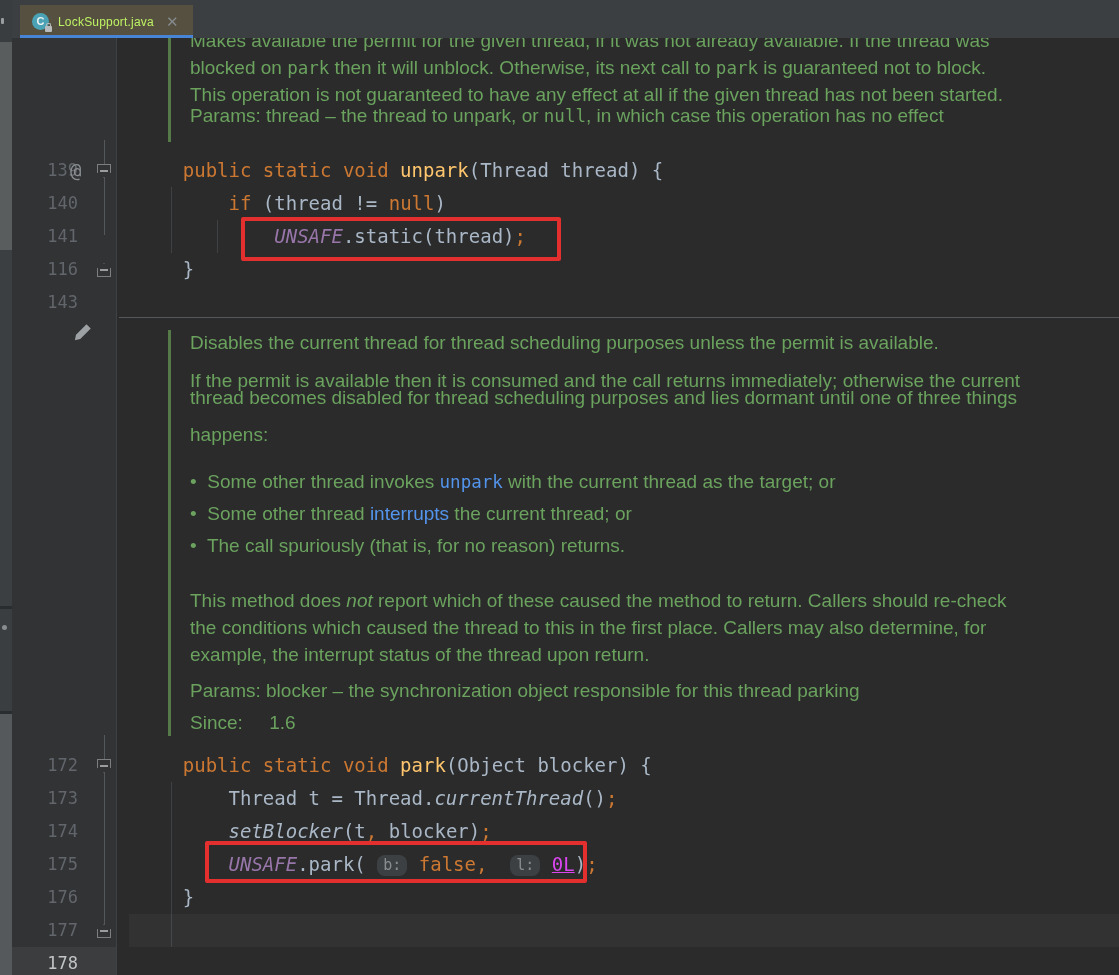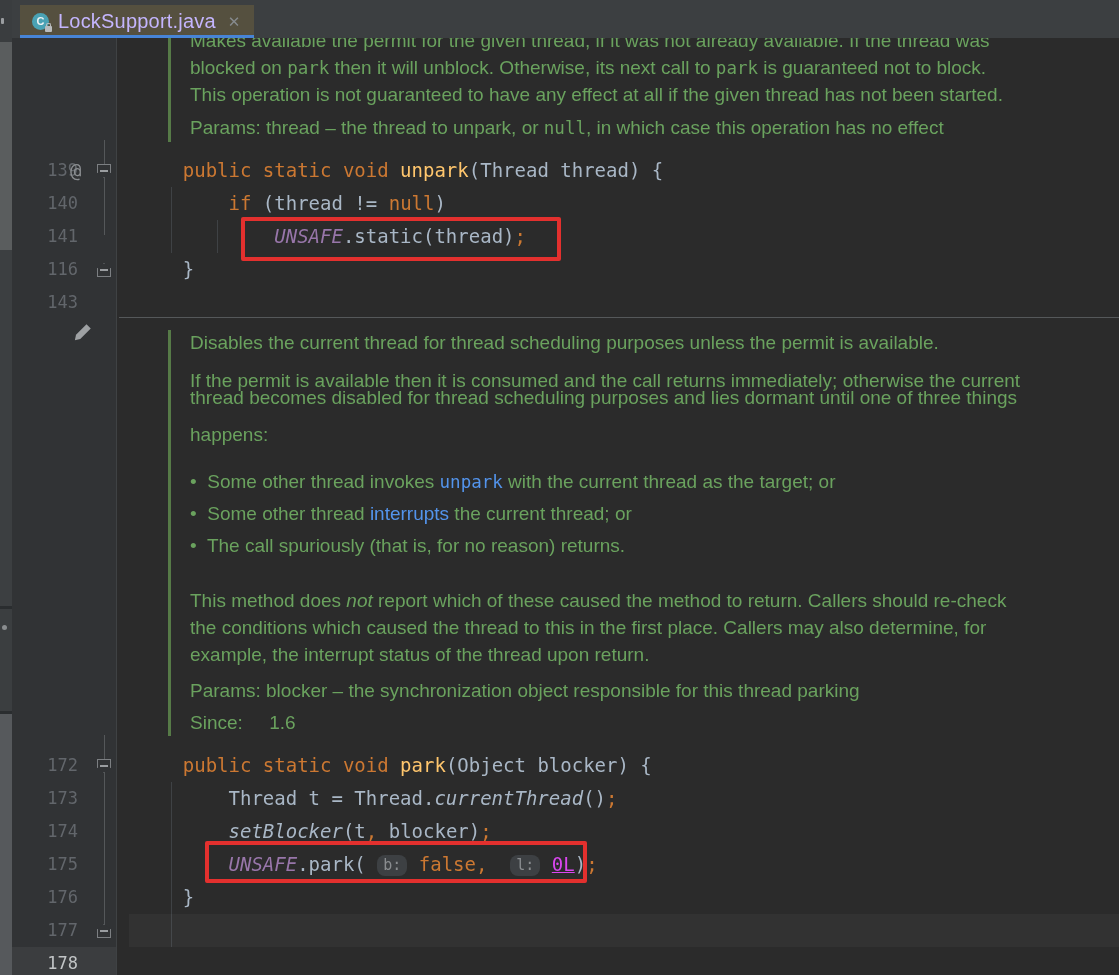--- a/index.html
+++ b/index.html
@@ -23,21 +23,21 @@
   #tab-bar{position:absolute;left:12px;top:0;width:1107px;height:38px;background:#3c3f41;z-index:30;}
   #tab{position:absolute;left:8px;top:5px;height:33px;background:#55503f;display:flex;align-items:center;
        padding:0 14px 0 12px;box-sizing:border-box;}
   #tab-underline{position:absolute;left:0;bottom:0;width:100%;height:3px;background:#4784d6;}
   .file-icon{position:relative;width:17px;height:17px;border-radius:50%;background:#4aa2b4;margin-right:9px;flex:0 0 auto;}
   .file-icon .glyph{position:absolute;left:0;top:0;width:17px;height:17px;line-height:17px;text-align:center;
        color:#eef3f4;font-size:11px;font-weight:bold;font-family:"Liberation Sans",sans-serif;}
   .lock-badge{position:absolute;right:-3px;bottom:-2px;width:7px;height:6px;background:#b9bcbe;border-radius:1px;}
   .lock-badge::before{content:"";position:absolute;left:1px;top:-3px;width:3px;height:3px;
        border:1px solid #b9bcbe;border-bottom:none;border-radius:2px 2px 0 0;}
-  #tab-title{color:#c4b5fd;font-size:20px;letter-spacing:.2px;white-space:nowrap;}
+  #tab-title{color:#bef264;font-size:12px;letter-spacing:.2px;white-space:nowrap;}
   #tab-close{color:#868a8e;font-size:15px;margin-left:12px;cursor:pointer;}
 
   
   #gutter{position:absolute;left:12px;top:38px;width:104px;height:937px;background:#313335;border-right:1px solid #3f4244;}
   .gutter-rows{position:absolute;left:0;width:104px;}
   .gutter-row{position:relative;height:33px;}
   .gutter-row.active-row{background:rgba(255,255,255,.05);}
   .lnum{position:absolute;left:8px;top:0;width:34px;height:33px;line-height:33px;text-align:right;
         color:#62666b;font-family:"DejaVu Sans Mono",monospace;font-size:17px;margin-left:24px;}
   .lnum-active{color:#c2c5c6;}
@@ -178,21 +178,21 @@
       <path d="M10.8 1.8 L14.2 5.2 L5.8 13.6 L1.5 14.5 L2.4 10.2 Z" fill="#9ea1a3"></path>
     </svg>
   </div>
 
   <div id="editor">
 
     <div id="doc-bar-1" class="doc-bar"></div>
     <div class="doc-line" style="top:-11px"><span class="r-txt">Makes available the permit for the given thread, if it was not already available. If the thread was</span></div>
     <div class="doc-line" style="top:16px"><span class="r-txt">blocked on </span><span class="r-code">park</span><span class="r-txt"> then it will unblock. Otherwise, its next call to </span><span class="r-code">park</span><span class="r-txt"> is guaranteed not to block.</span></div>
     <div class="doc-line" style="top:43px"><span class="r-txt">This operation is not guaranteed to have any effect at all if the given thread has not been started.</span></div>
-    <div class="doc-line" style="top:76px"><span class="r-label">Params:</span><span class="r-txt"> thread – the thread to unpark, or </span><span class="r-code">null</span><span class="r-txt">, in which case this operation has no effect</span></div>
+    <div class="doc-line" style="top:64px"><span class="r-label">Params:</span><span class="r-txt"> thread – the thread to unpark, or </span><span class="r-code">null</span><span class="r-txt">, in which case this operation has no effect</span></div>
 
     <div class="indent-guide" id="guide-1"></div>
     <div class="indent-guide" id="guide-2"></div>
     <div id="code-rows-1" class="code-rows">
         <div class="code-row"><span class="t-pl">    </span><span class="t-kw">public static void </span><span class="t-fn">unpark</span><span class="t-pl">(Thread thread) {</span></div>
         <div class="code-row"><span class="t-pl">        </span><span class="t-kw">if</span><span class="t-pl"> (thread != </span><span class="t-kw">null</span><span class="t-pl">)</span></div>
         <div class="code-row"><span class="t-pl">            </span><span class="t-fd">UNSAFE</span><span class="t-pl">.static(thread)</span><span class="t-pu">;</span></div>
         <div class="code-row"><span class="t-pl">    }</span></div>
         <div class="code-row"></div>
       </div>

